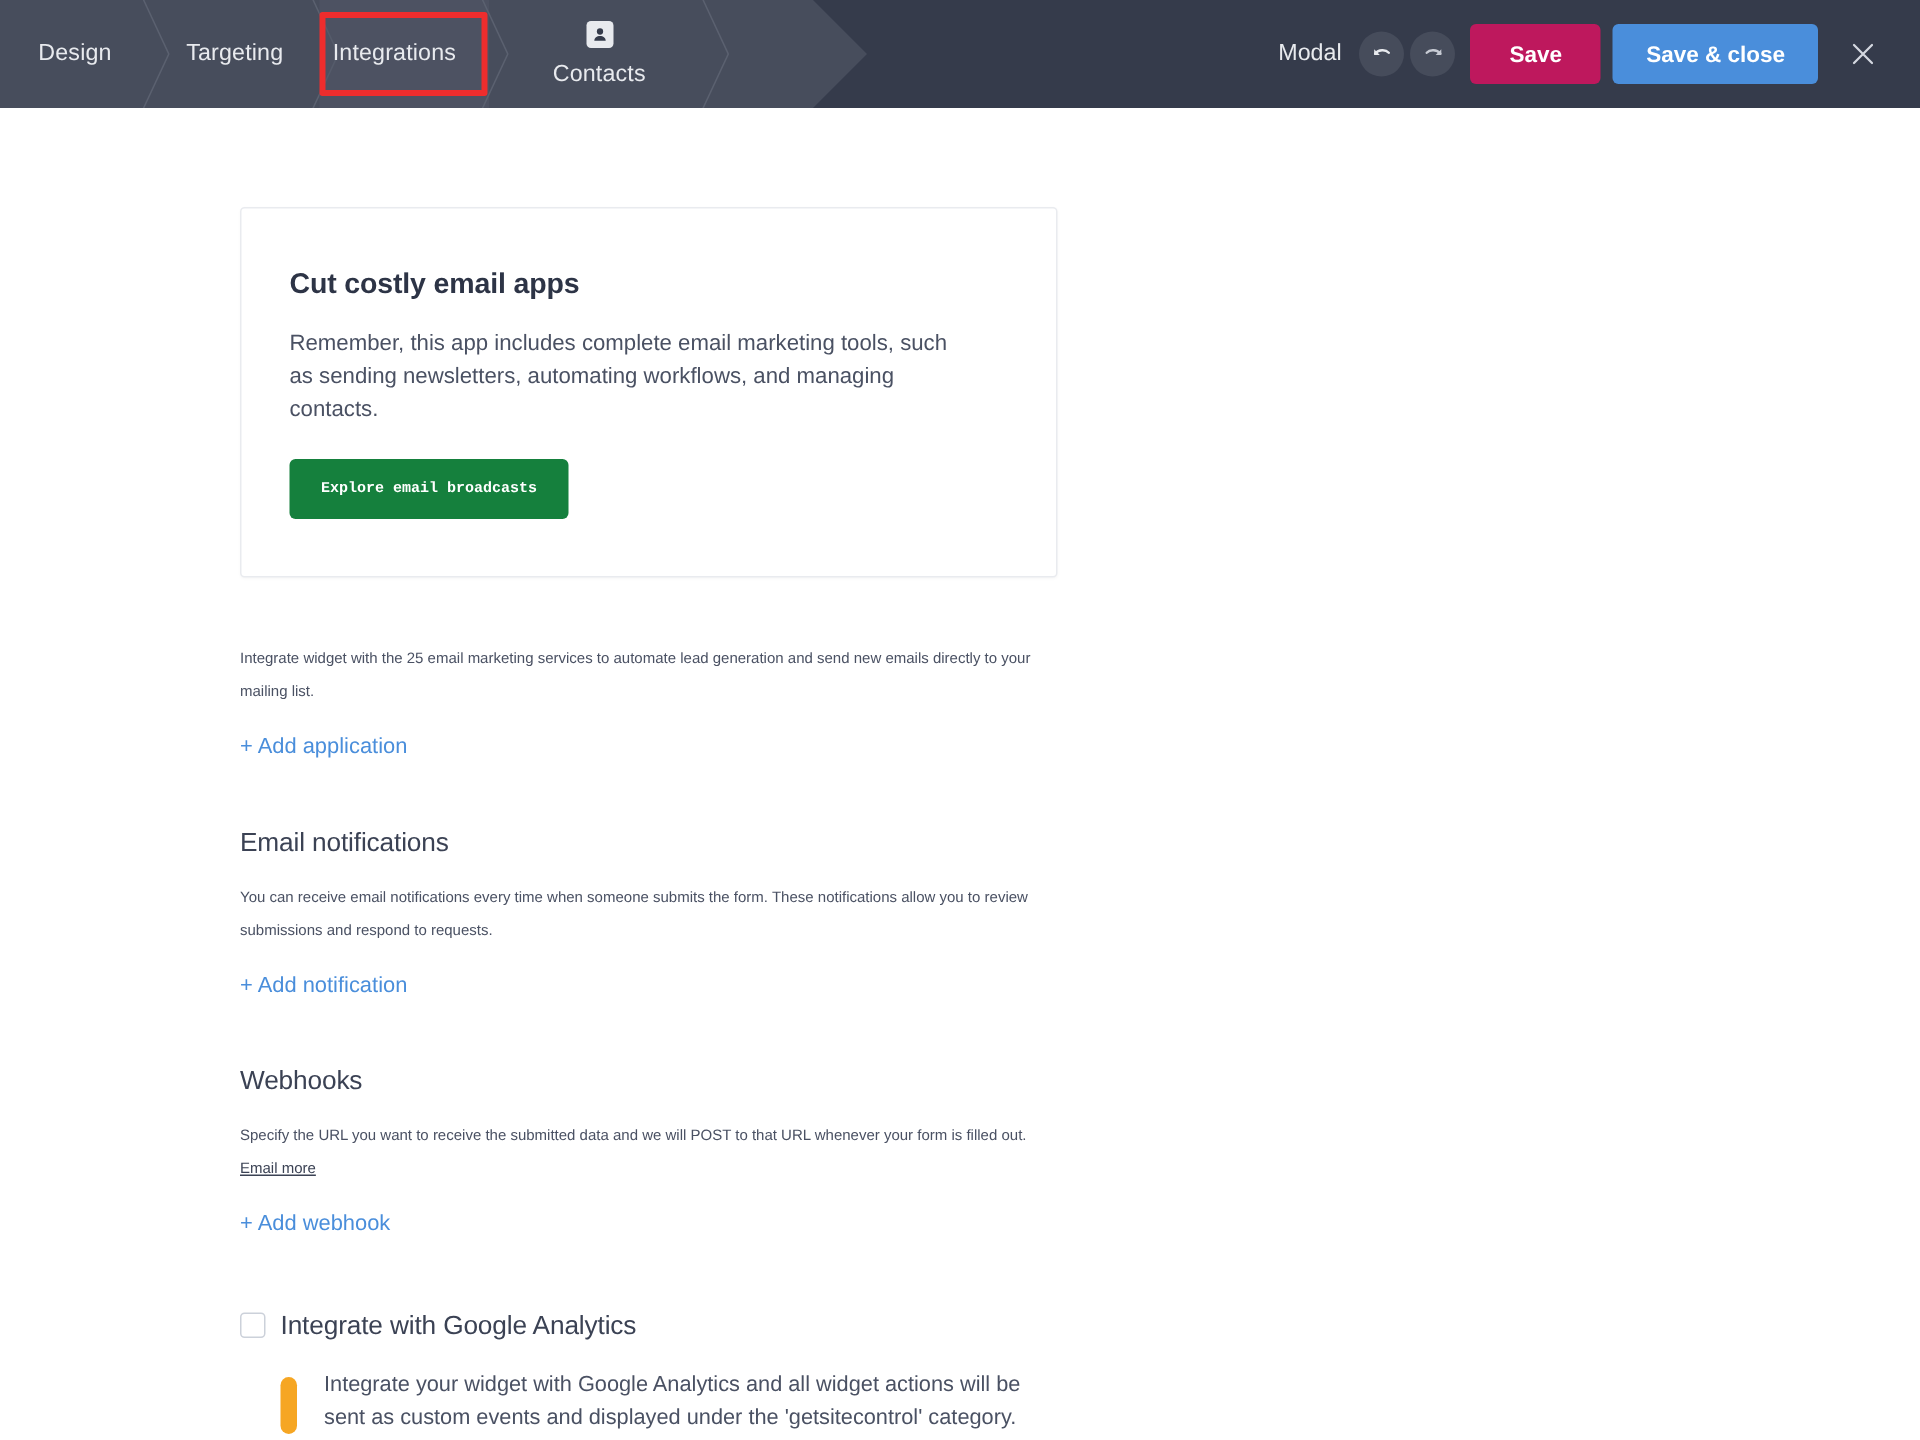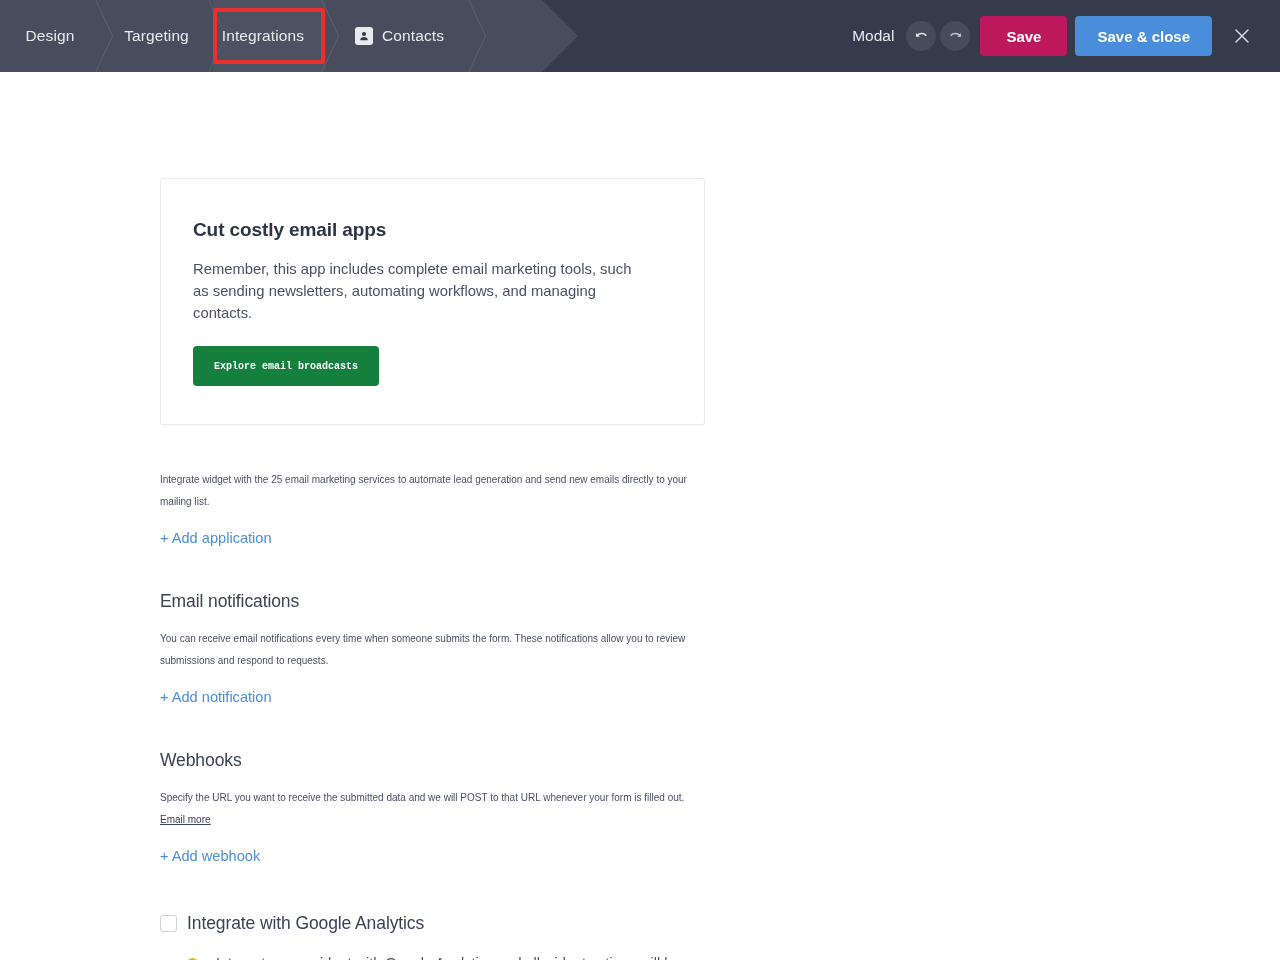--- a/index.html
+++ b/index.html
@@ -62,21 +62,21 @@
     content: "";
     position: absolute; left: 0; bottom: -9px;
     width: 1px; height: 50px;
     background: #5b6170;
     transform: rotate(25deg);
     transform-origin: bottom left;
   }
   .tab-w-design   { width: 100px; }
   .tab-w-target   { width: 113px; }
   .tab-w-integr   { width: 113px; justify-content: flex-end; }
-  .tab-w-contacts { width: 147px; }
+  .tab-w-contacts { width: 147px; flex-direction: column; }
   .tab-w-anti     { width: 125px; }
 
   .contact-badge {
     width: 18px; height: 18px;
     border-radius: 3px;
     background: #e8eaee;
     display: flex; align-items: center; justify-content: center;
     flex: none;
   }
   .contact-badge svg { display: block; }
@@ -147,21 +147,21 @@
   }
 
   
   .content {
     position: absolute;
     left: 160px; top: 72px;
     width: 560px;
   }
 
   .promo-card {
-    margin-top: 106px;
+    margin-top: 66px;
     width: 545px;
     background: #ffffff;
     border: 1px solid #e9ebef;
     border-radius: 3px;
     padding: 40px 32px 38px 32px;
     box-shadow: 0 1px 2px rgba(16,24,40,.03);
   }
   .promo-title {
     font-size: 19px;
     color: #2d3446;

